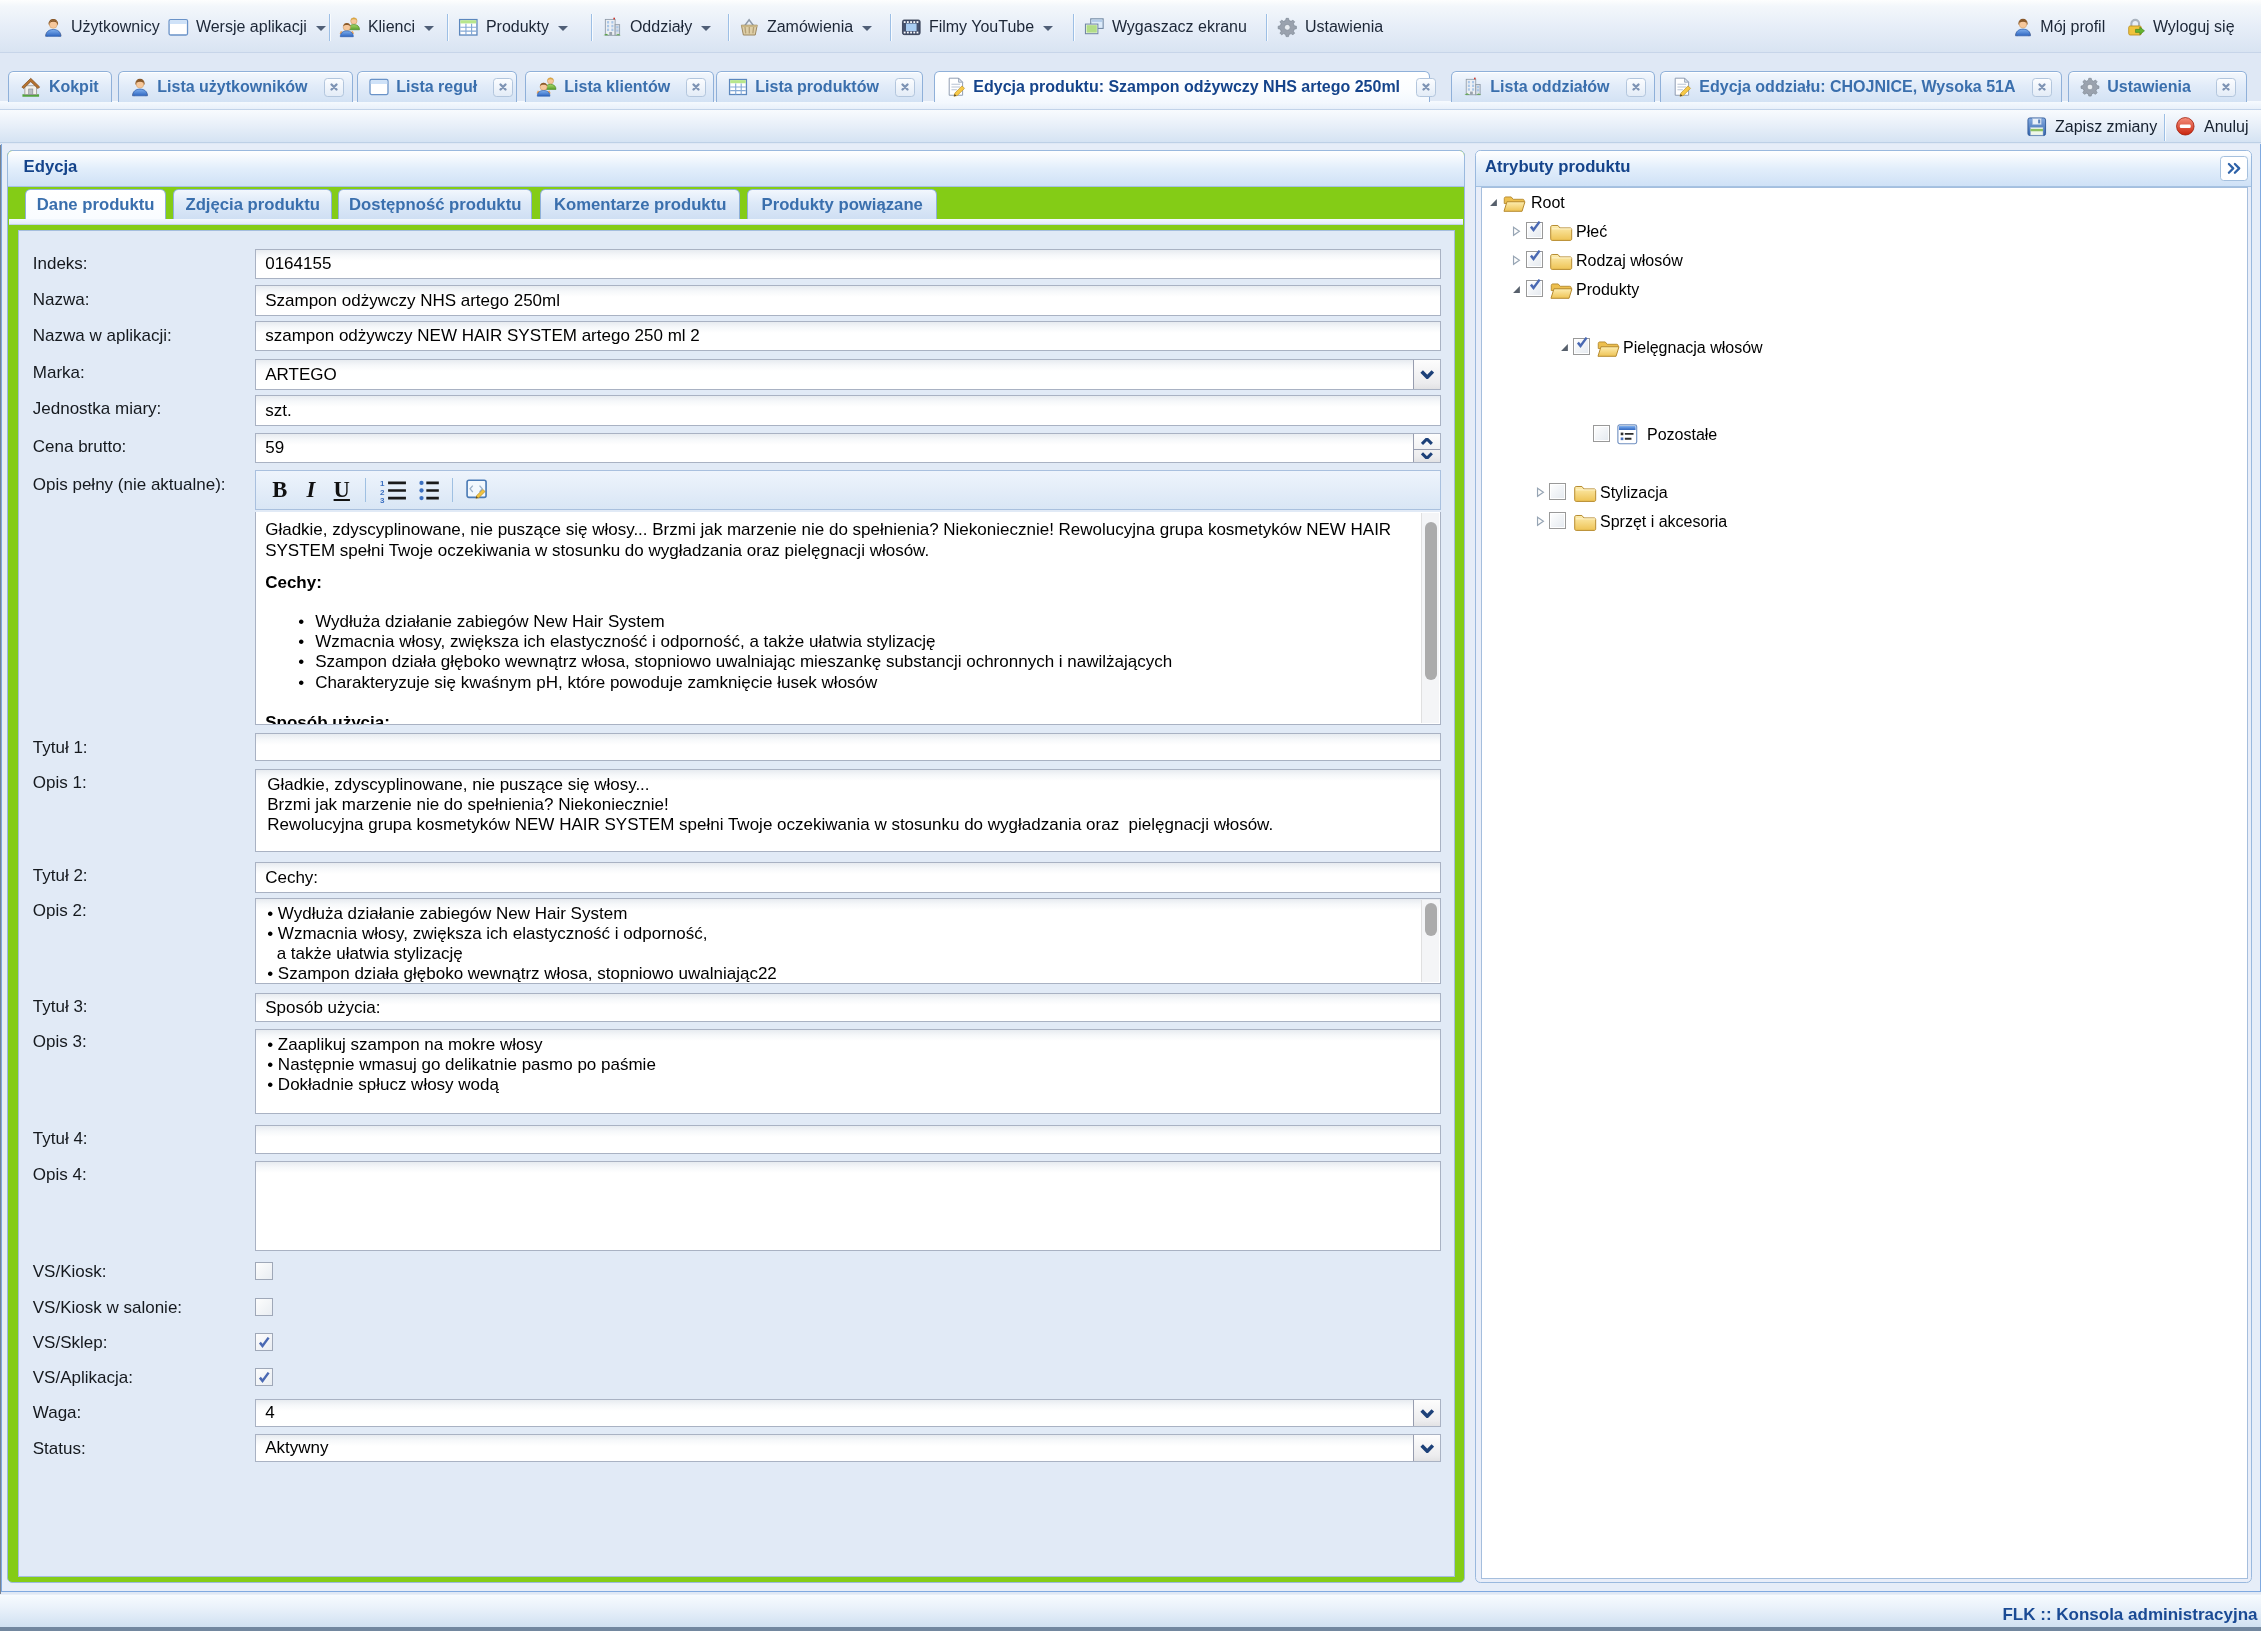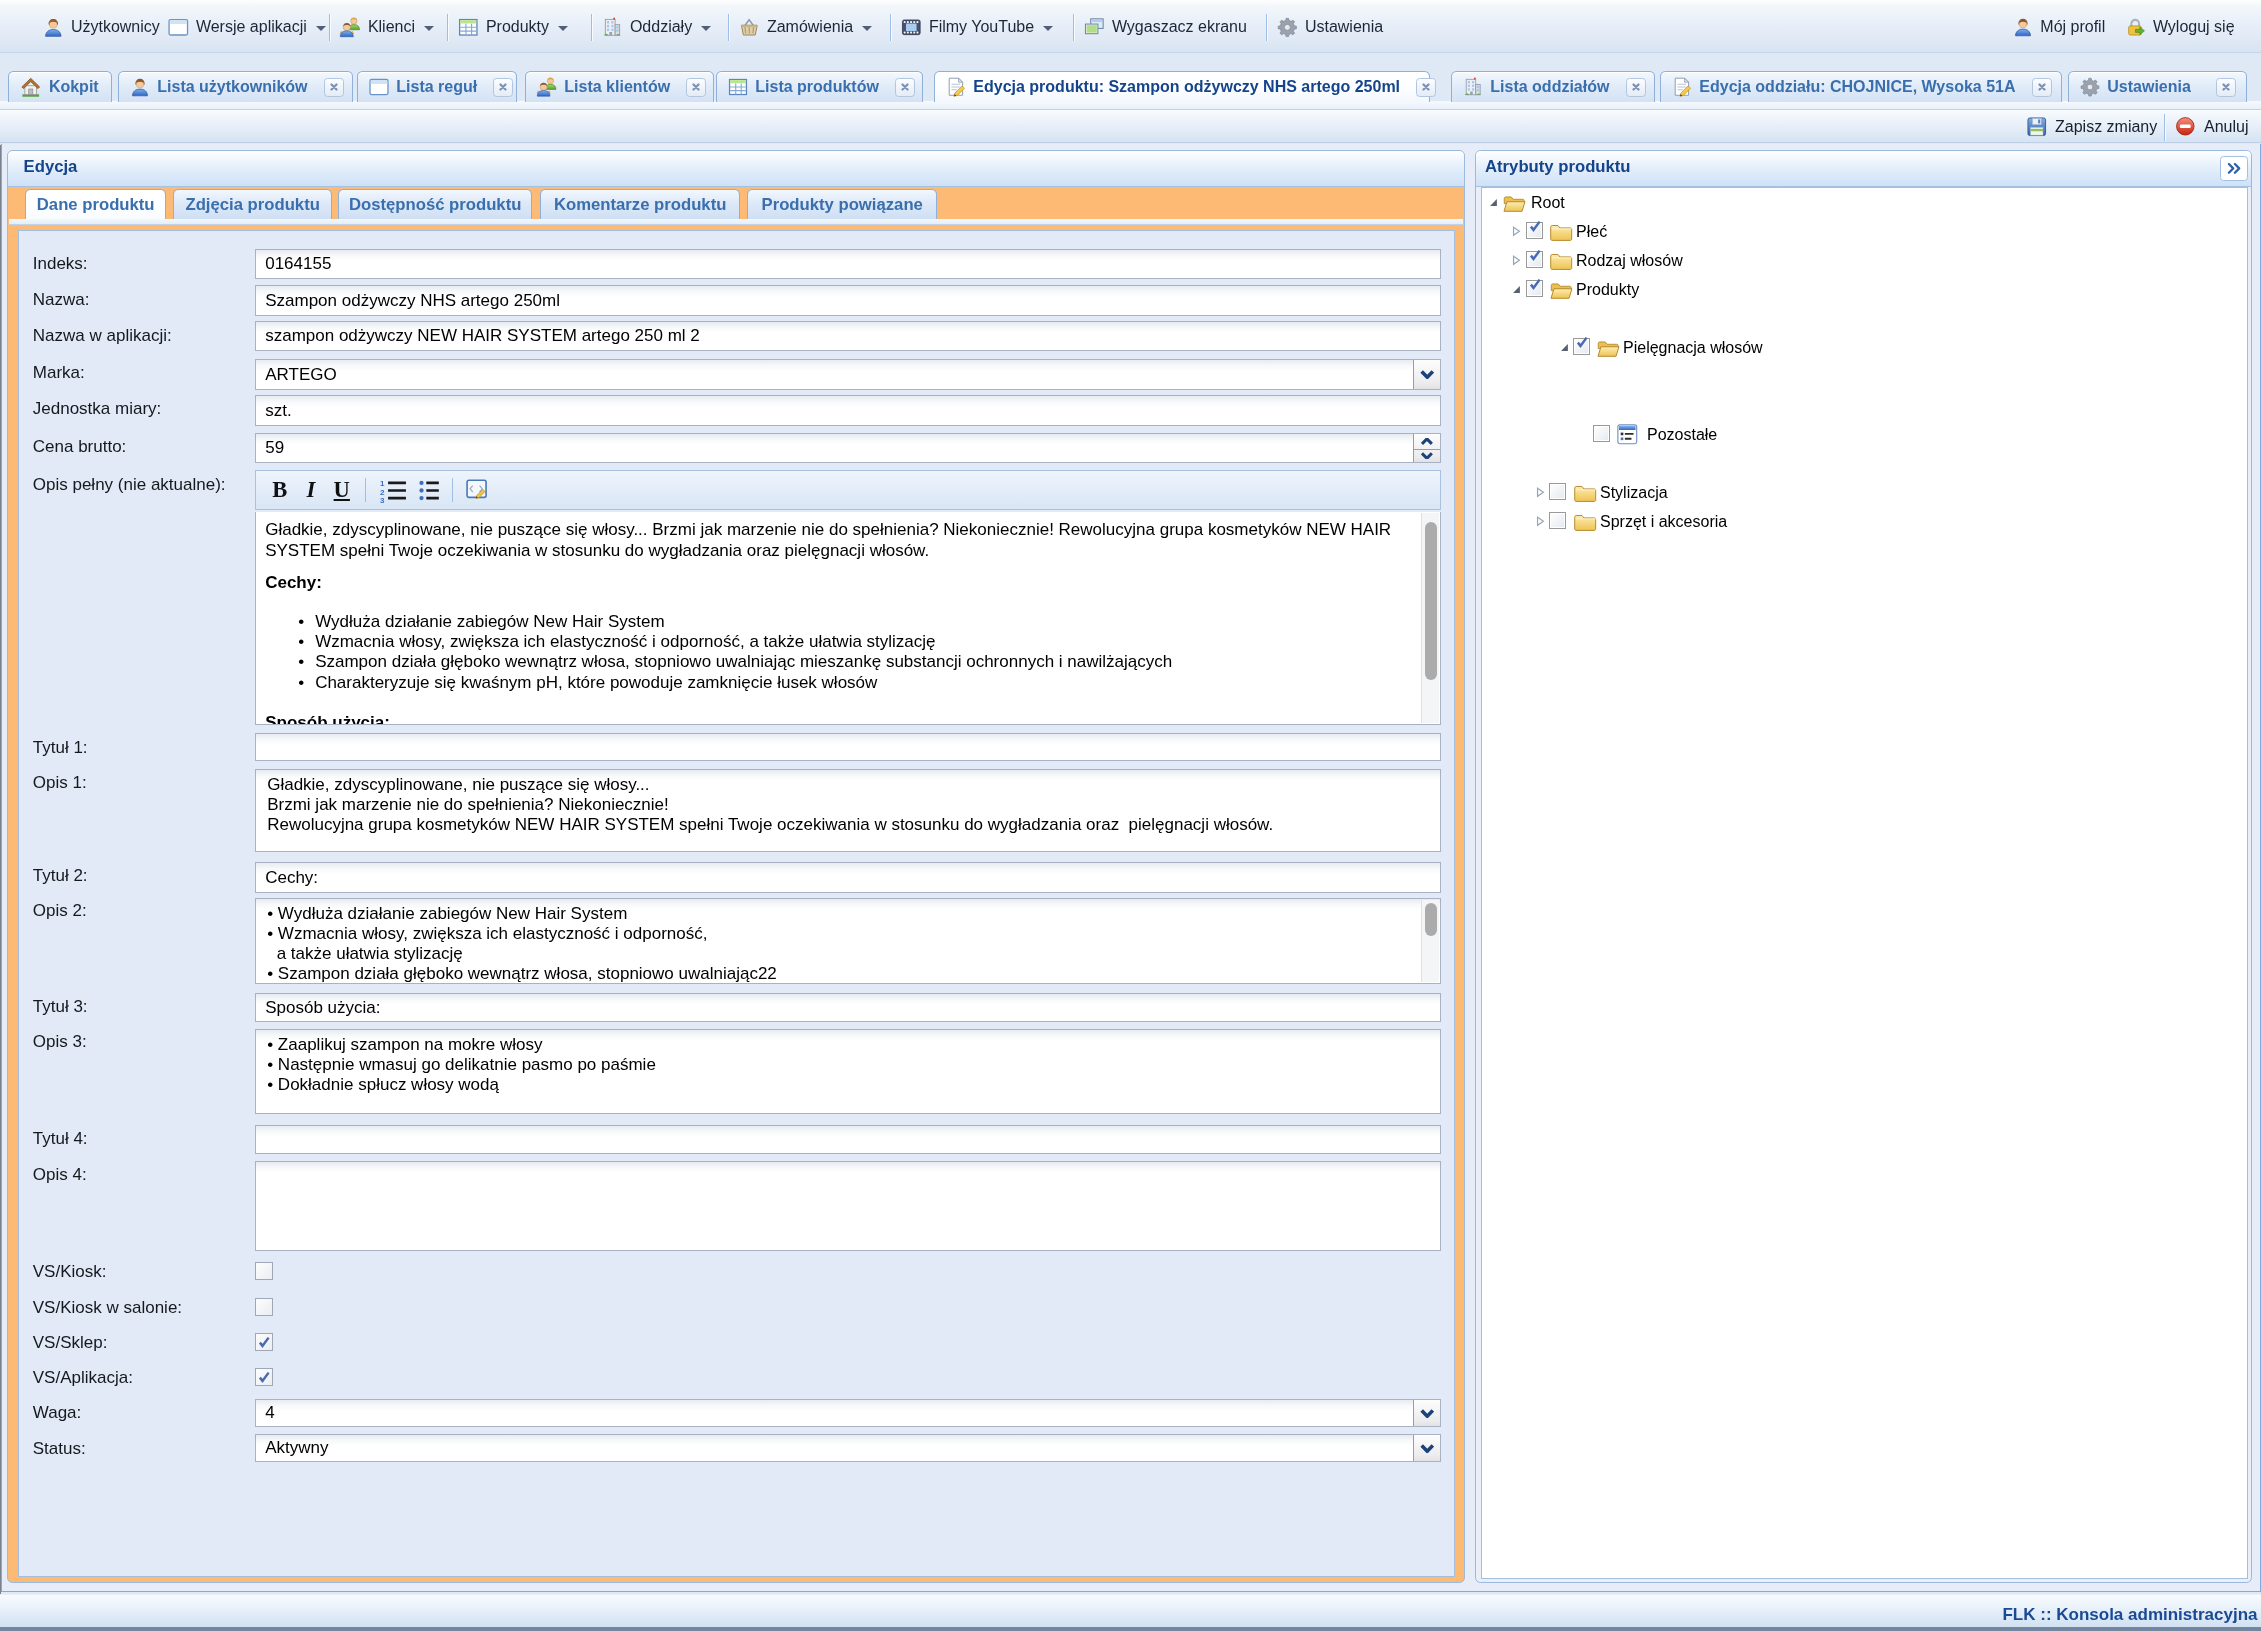--- a/index.html
+++ b/index.html
@@ -23,21 +23,21 @@
 .tx{width:20px;height:19px;box-sizing:border-box;border:0.9px solid #b3c6dd;border-radius:3.6px;background:linear-gradient(#fcfdff,#e3ecf7);display:grid;place-items:center;margin-left:3.6px}
 
 .tb2{position:absolute;left:0;top:110px;width:2262px;height:33px;box-sizing:border-box;
  background:linear-gradient(#f8fbfe,#e9f0f9 45%,#d5e3f3);border-bottom:0.9px solid #bdd0e6;font-size:16px;color:#16202e}
 .tb2 .el{position:absolute;top:0;height:33px;display:flex;align-items:center}
 
 .wrap{position:absolute;left:0.9px;top:144px;width:2260px;height:1448px;box-sizing:border-box;
  border:1.8px solid #7fa9e0;border-top:none;background:#e6edf8}
 .edge{position:absolute;background:#79828f}
 
-.panel{position:absolute;top:150px;box-sizing:border-box;border:0.9px solid #9ab9de;border-radius:5.4px;background:#fdba74}
+.panel{position:absolute;top:150px;box-sizing:border-box;border:0.9px solid #9ab9de;border-radius:5.4px;background:#84cc16}
 .pL{left:7.2px;width:1458px;height:1433px}
 .pR{left:1475px;width:777px;height:1433px;background:#e9eef9}
 .tbox{position:absolute;left:4.5px;top:36px;right:2.7px;bottom:2.7px;border:0.9px solid #a5bedd;background:#fff}
 .phd{position:absolute;left:0;top:0;right:0;height:36px;box-sizing:border-box;
  background:linear-gradient(#ffffff,#e2eefb 50%,#cfe1f6);border-bottom:0.9px solid #a5c2e2;border-radius:4.5px 4.5px 0 0;
  display:flex;align-items:flex-start;padding:6.3px 15.4px 0;font-weight:bold;font-size:16.7px;color:#15448b}
 
 .itab{position:absolute;top:38px;display:flex;align-items:center;justify-content:center;box-sizing:border-box;height:30px;
  background:linear-gradient(#f2f7fd,#dde9f8 45%,#cfdff3);border:0.9px solid #8fb0d9;border-bottom:none;
  border-radius:5.4px 5.4px 0 0;font-weight:bold;font-size:16.7px;color:#3a6fad;white-space:nowrap}

